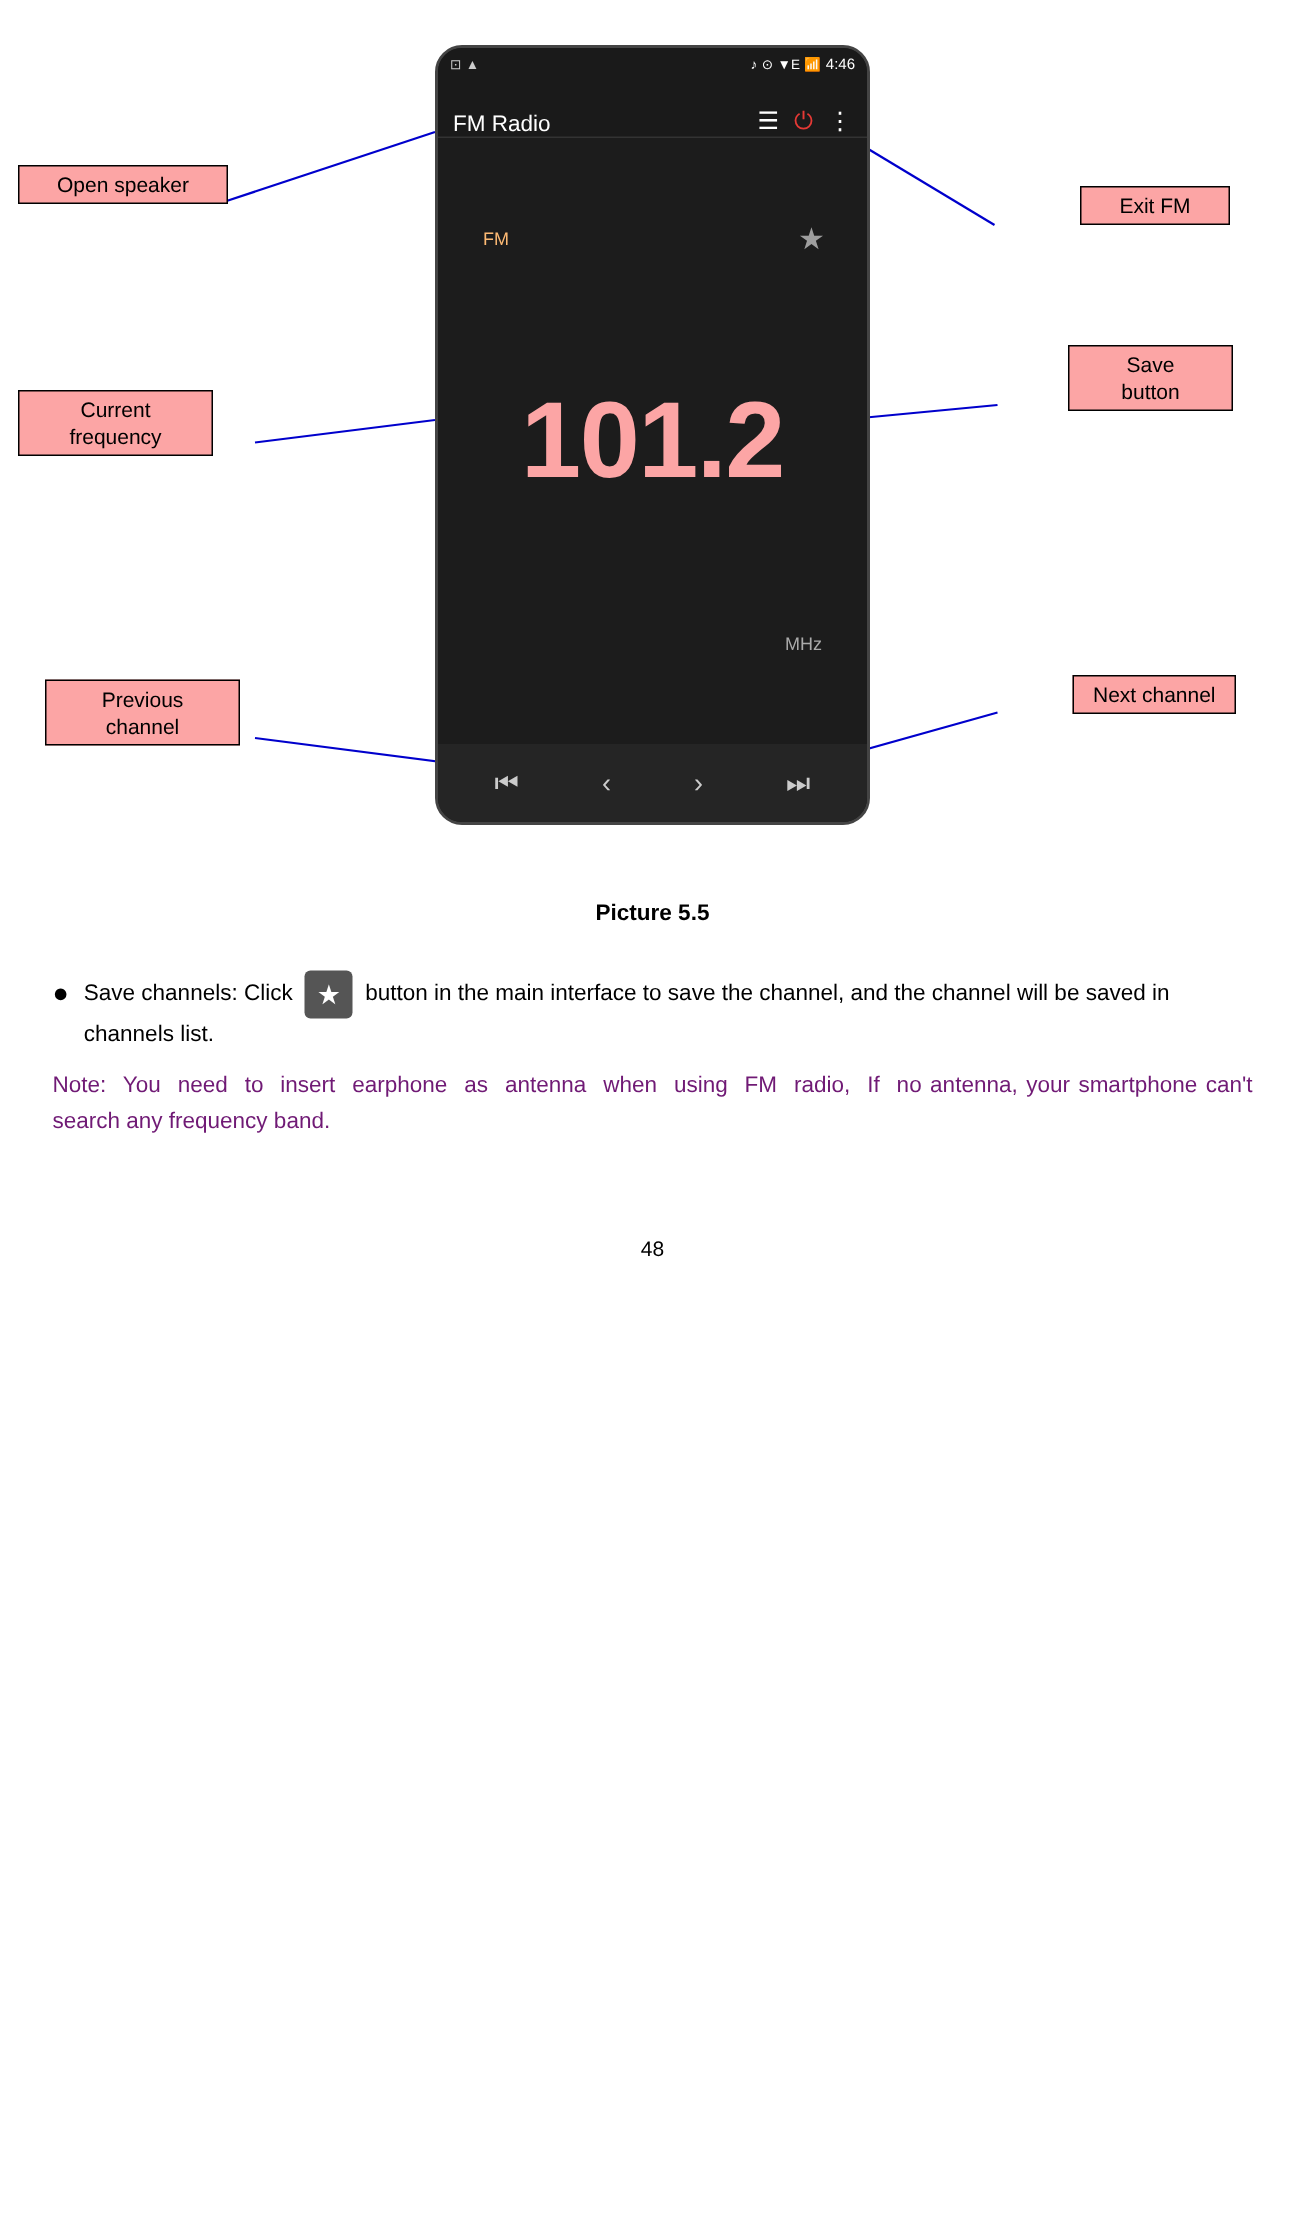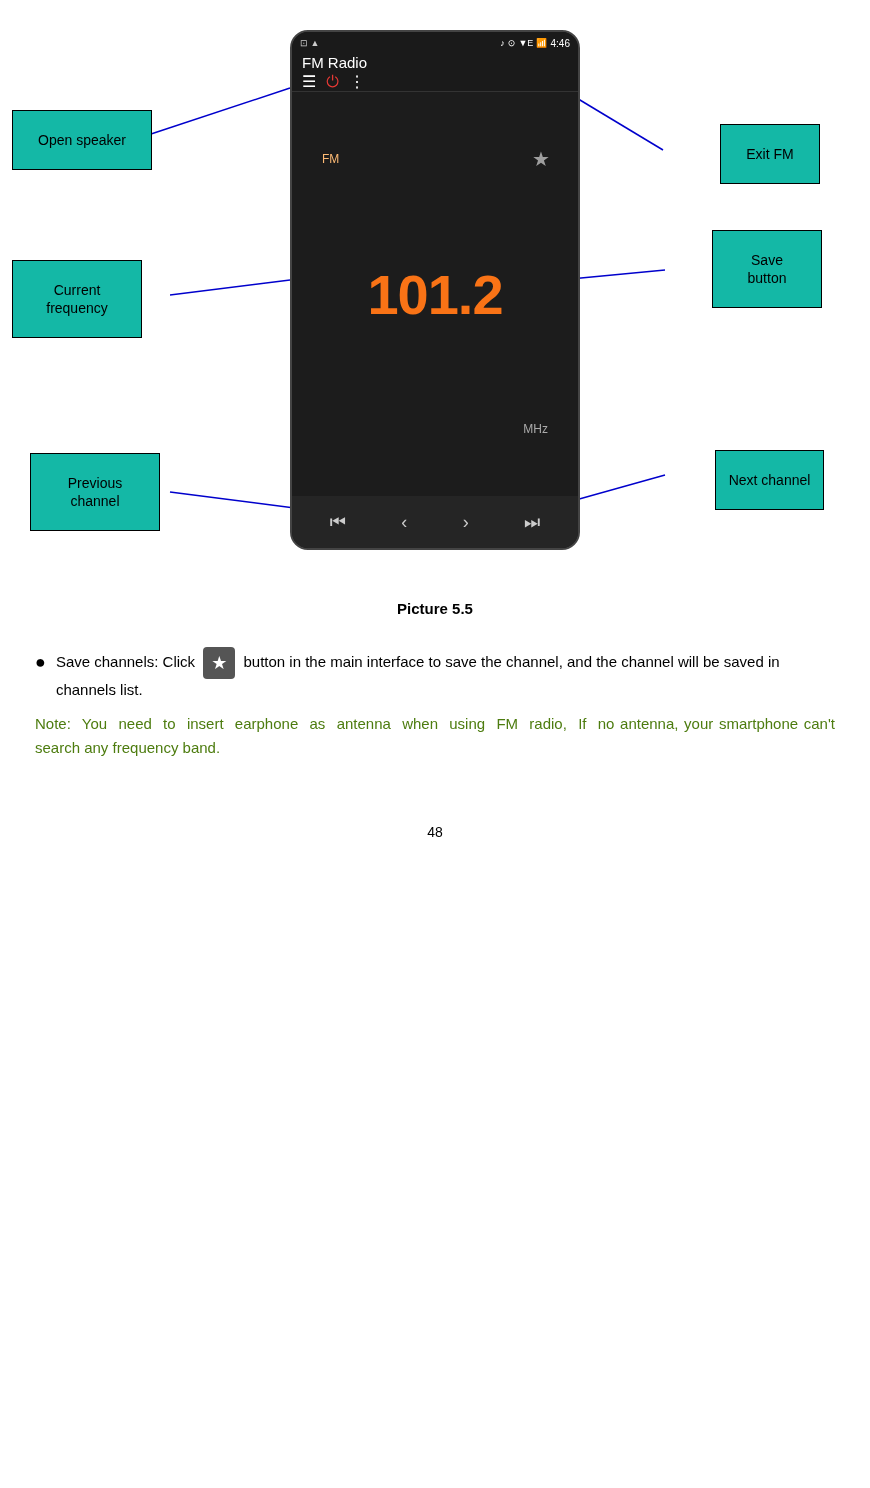--- a/index.html
+++ b/index.html
@@ -52,24 +52,23 @@
       align-items: center;
       padding: 0 8px;
     }
     .status-left { display: flex; gap: 3px; align-items: center; }
     .status-right { display: flex; gap: 3px; align-items: center; font-size: 10px; color: #fff; }
 
     .phone-title-bar {
       background: #1a1a1a;
       height: 38px;
       display: flex;
-      align-items: flex-start;
+      align-items: flex-end;
       padding: 0 10px;
       border-bottom: 1px solid #333;
-      flex-direction: column;
     }
     .phone-title-bar .title-text {
       color: #fff;
       font-size: 15px;
       flex: 1;
     }
     .phone-title-bar .title-icons {
       display: flex;
       gap: 10px;
       align-items: center;
@@ -86,23 +85,23 @@
       flex: 1;
       background: #1c1c1c;
       display: flex;
       flex-direction: column;
       justify-content: center;
       align-items: center;
       position: relative;
     }
     .fm-label { color: #fdba74; font-size: 12px; position: absolute; top: 60px; left: 30px; }
     .fm-freq {
-      font-size: 56px;
+      font-size: 72px;
       font-weight: bold;
-      color: #f97316;
+      color: #fca5a5;
       letter-spacing: -1px;
       text-align: right;
     }
     .fm-unit { color: #aaa; font-size: 12px; position: absolute; bottom: 60px; right: 30px; }
     .fm-star {
       position: absolute;
       top: 55px;
       right: 28px;
       color: #9e9e9e;
       font-size: 20px;
@@ -120,22 +119,22 @@
     .ctrl-btn {
       color: #ccc;
       font-size: 18px;
       cursor: pointer;
     }
 
     
     .label-box {
       position: absolute;
       border: 1px solid #000;
-      background: #14b8a6;
-      padding: 20px 10px;
+      background: #fca5a5;
+      padding: 3px 10px;
       font-size: 14px;
       line-height: 1.3;
       text-align: center;
     }
 
     
     .connector-svg {
       position: absolute;
       top: 0; left: 0;
       width: 870px;
@@ -184,21 +183,21 @@
       border-radius: 4px;
       vertical-align: middle;
       margin: 0 4px;
       text-align: center;
       line-height: 32px;
       color: #fff;
       font-size: 18px;
     }
 
     .note-text {
-      color: #4d7c0f;
+      color: #701a75;
       font-size: 15px;
       line-height: 1.6;
       margin-top: 8px;
       text-align: justify;
     }
 
     
     .page-number {
       margin-top: 64px;
       font-size: 14px;

